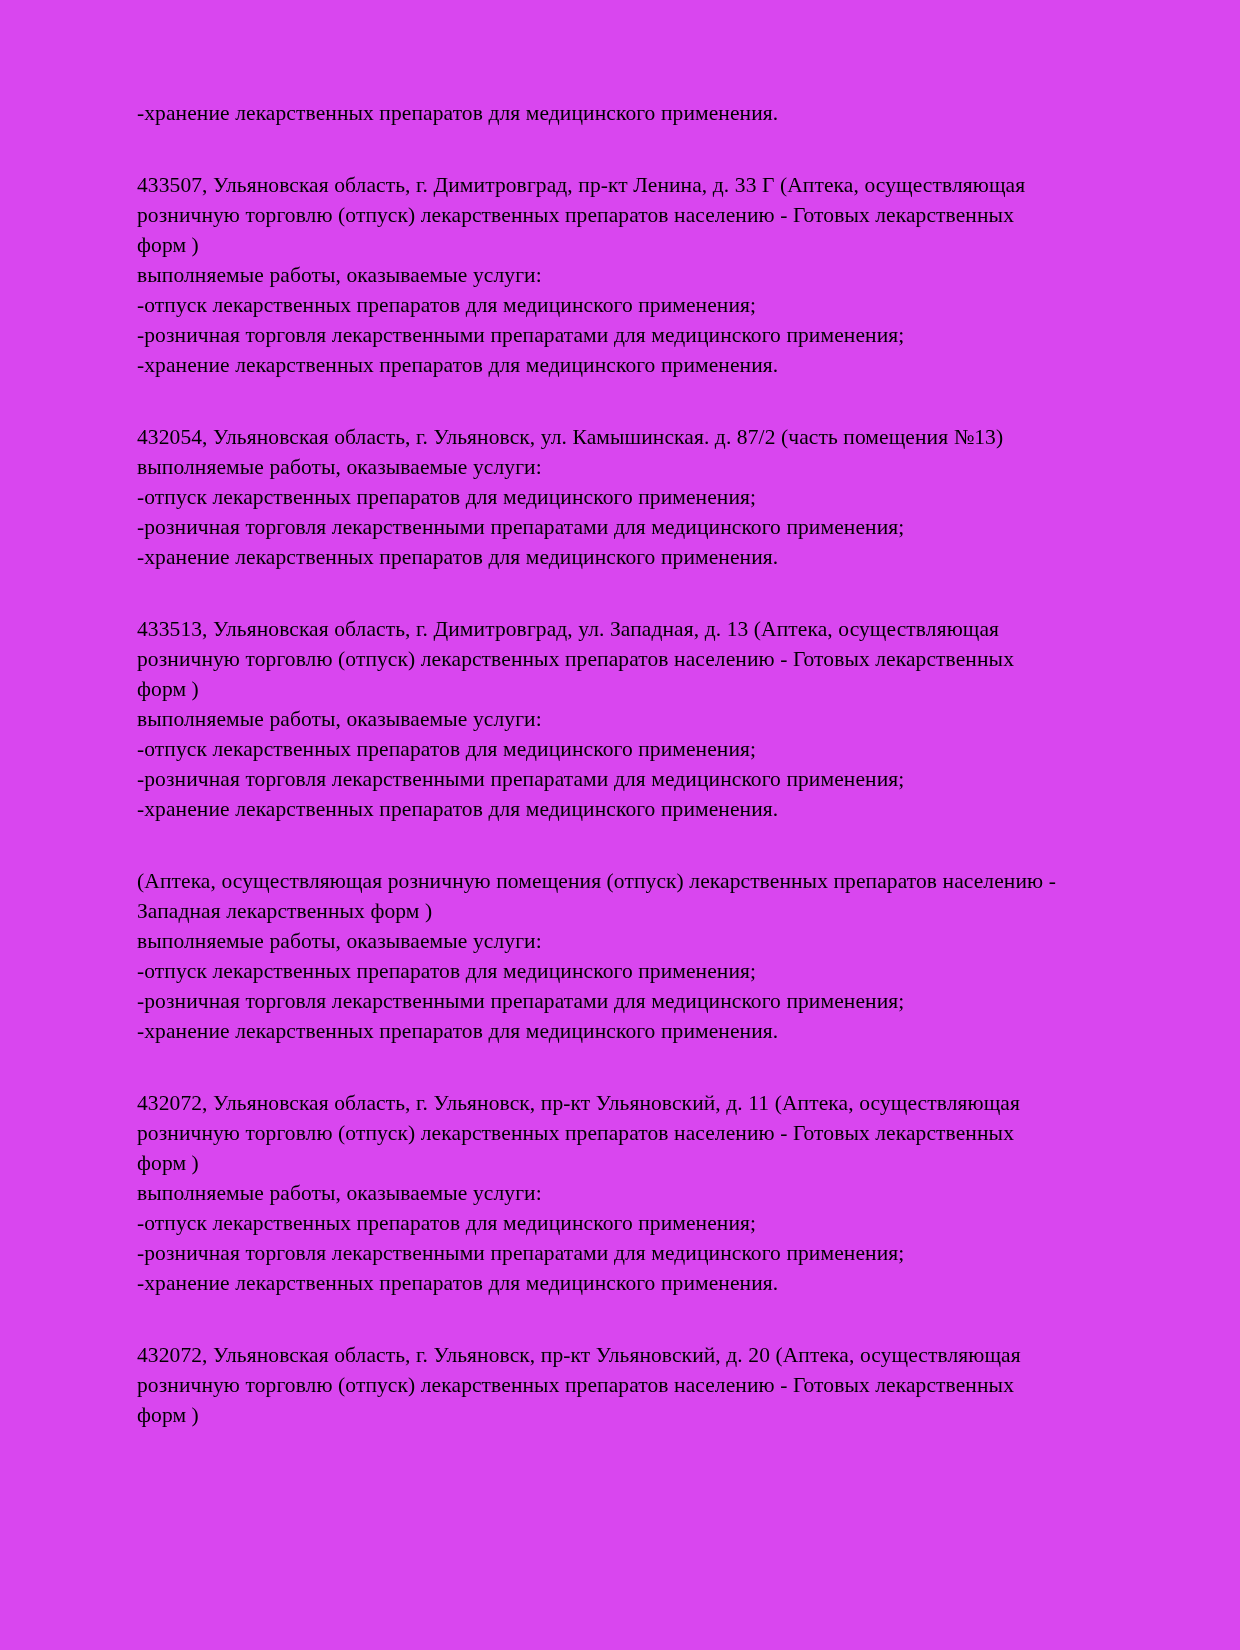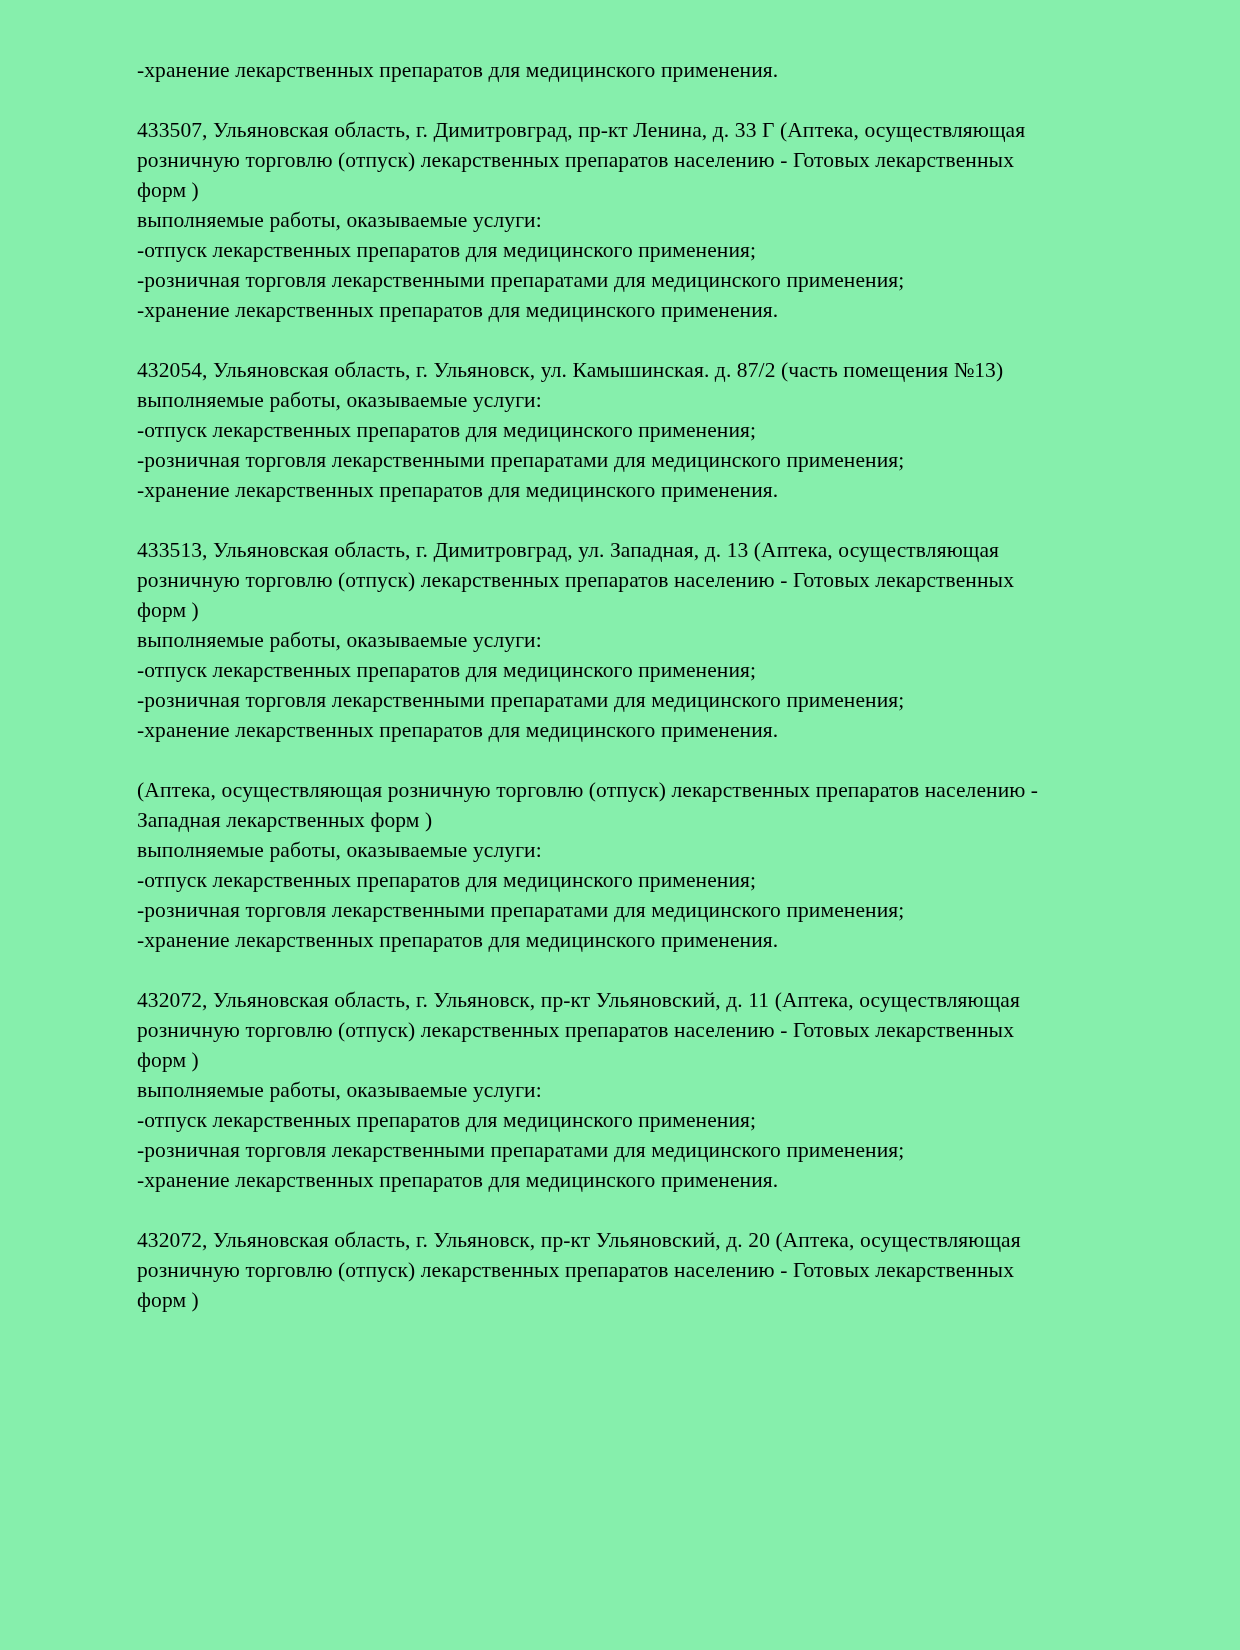--- a/index.html
+++ b/index.html
@@ -9,32 +9,32 @@
   body {
     width: 1240px;
     height: 1650px;
     background: #ffffff;
     overflow: hidden;
   }
   .page {
     box-sizing: border-box;
     width: 1240px;
     height: 1650px;
-    padding: 55px 56px 0 137px;
-    background: #86efac;
+    padding: 98px 56px 0 137px;
+    background: #d946ef;
   }
   .content {
     font-family: "Liberation Serif", "DejaVu Serif", serif;
     font-size: 21.5px;
     line-height: 30px;
     color: #000000;
     font-weight: 400;
   }
   .block + .block {
-    margin-top: 30px; 
+    margin-top: 42px; 
   }
   .line {
     white-space: nowrap;
     letter-spacing: 0.1px;
   }
 </style>
 </head>
 <body style="background: rgb(255, 255, 255);">
 
 <div class="page">
@@ -61,21 +61,21 @@
       <div class="block">
         <div class="line">433513, Ульяновская область, г. Димитровград, ул. Западная, д. 13 (Аптека, осуществляющая</div>
         <div class="line">розничную торговлю (отпуск) лекарственных препаратов населению - Готовых лекарственных</div>
         <div class="line">форм )</div>
         <div class="line">выполняемые работы, оказываемые услуги:</div>
         <div class="line">-отпуск лекарственных препаратов для медицинского применения;</div>
         <div class="line">-розничная торговля лекарственными препаратами для медицинского применения;</div>
         <div class="line">-хранение лекарственных препаратов для медицинского применения.</div>
       </div>
       <div class="block">
-        <div class="line">(Аптека, осуществляющая розничную торговлю (отпуск) лекарственных препаратов населению -</div>
+        <div class="line">(Аптека, осуществляющая розничную помещения (отпуск) лекарственных препаратов населению -</div>
         <div class="line">Западная лекарственных форм )</div>
         <div class="line">выполняемые работы, оказываемые услуги:</div>
         <div class="line">-отпуск лекарственных препаратов для медицинского применения;</div>
         <div class="line">-розничная торговля лекарственными препаратами для медицинского применения;</div>
         <div class="line">-хранение лекарственных препаратов для медицинского применения.</div>
       </div>
       <div class="block">
         <div class="line">432072, Ульяновская область, г. Ульяновск, пр-кт Ульяновский, д. 11 (Аптека, осуществляющая</div>
         <div class="line">розничную торговлю (отпуск) лекарственных препаратов населению - Готовых лекарственных</div>
         <div class="line">форм )</div>

